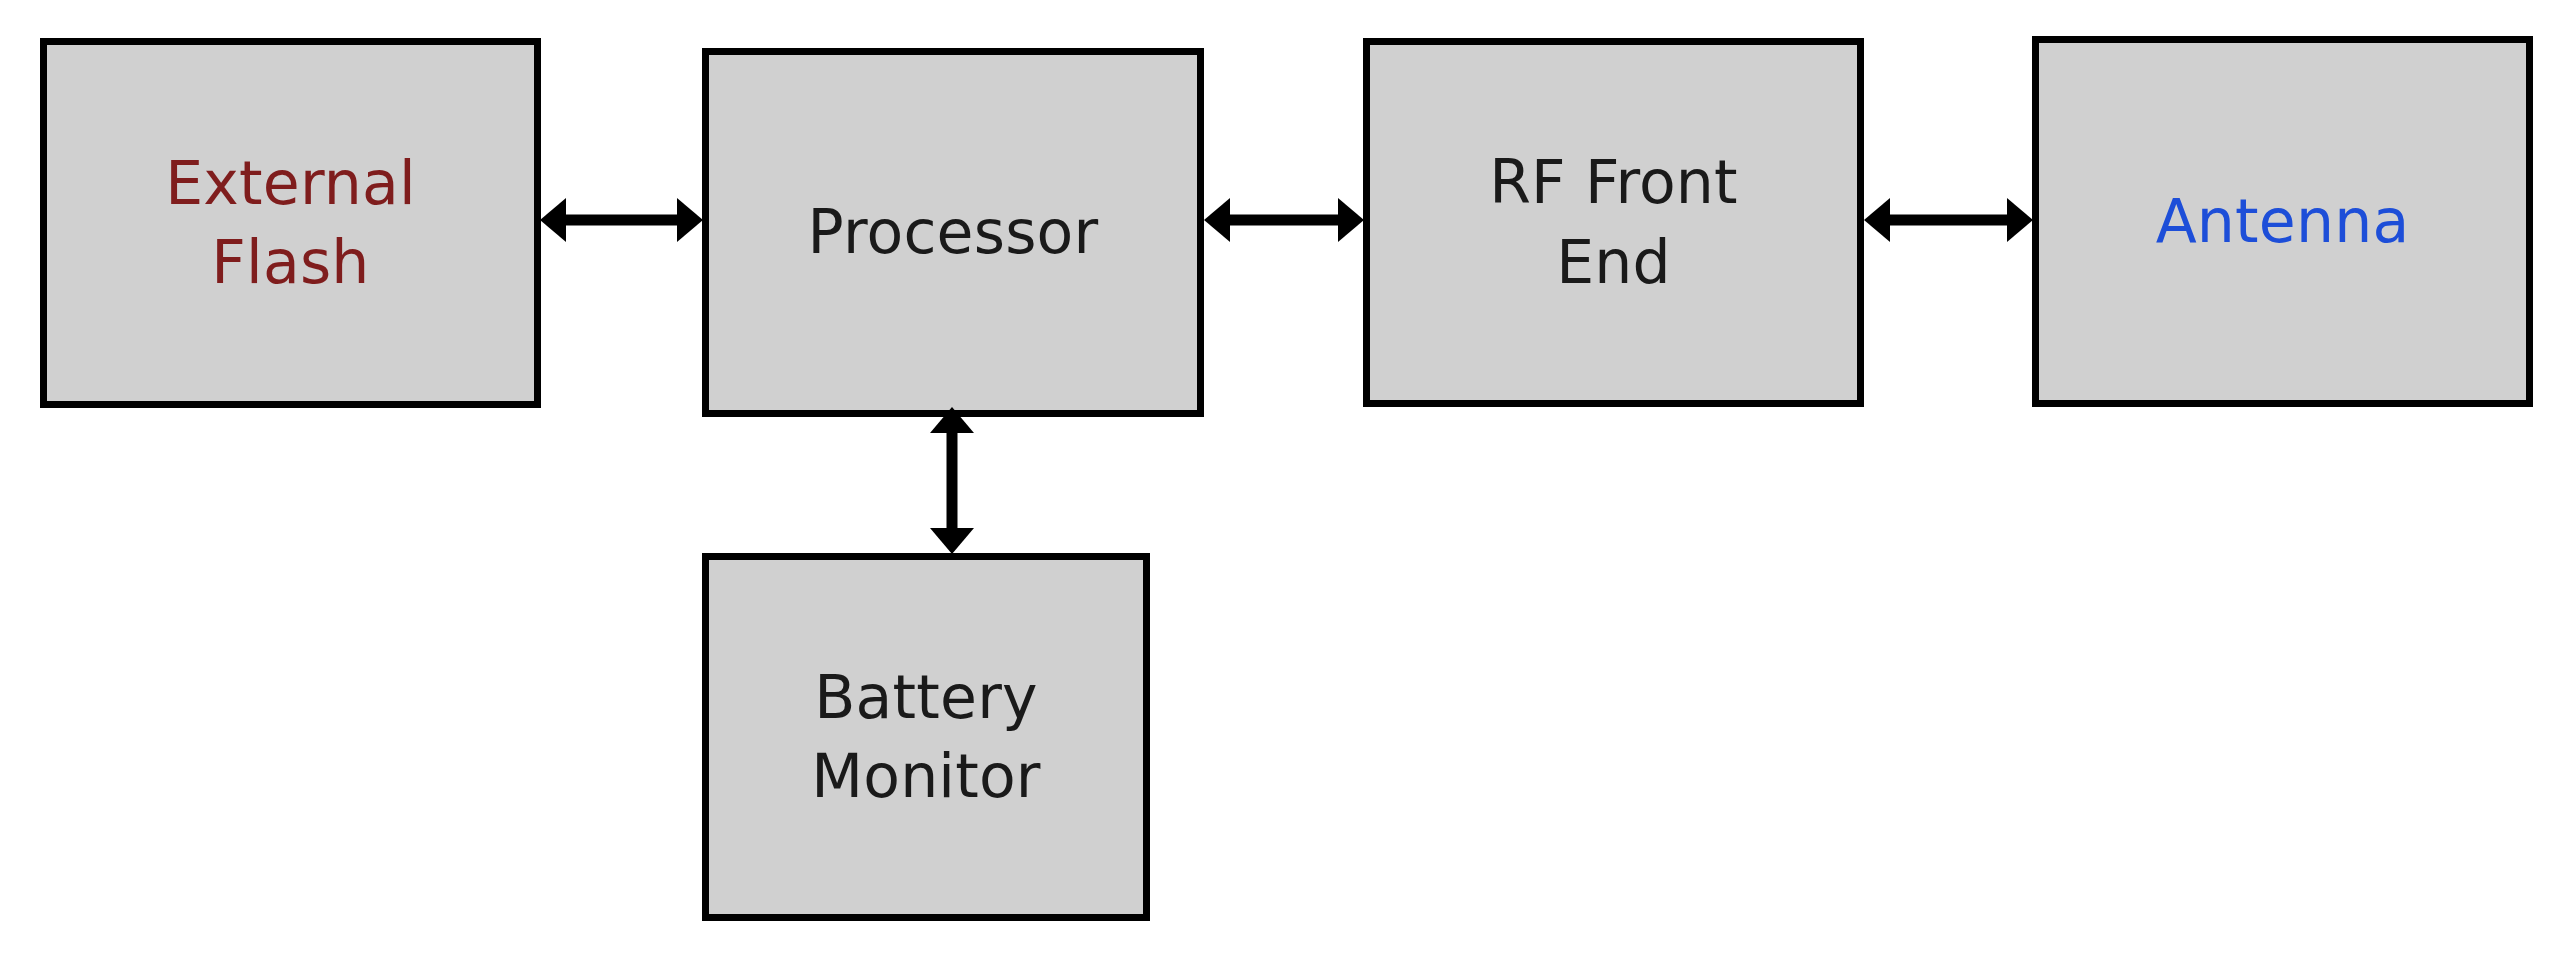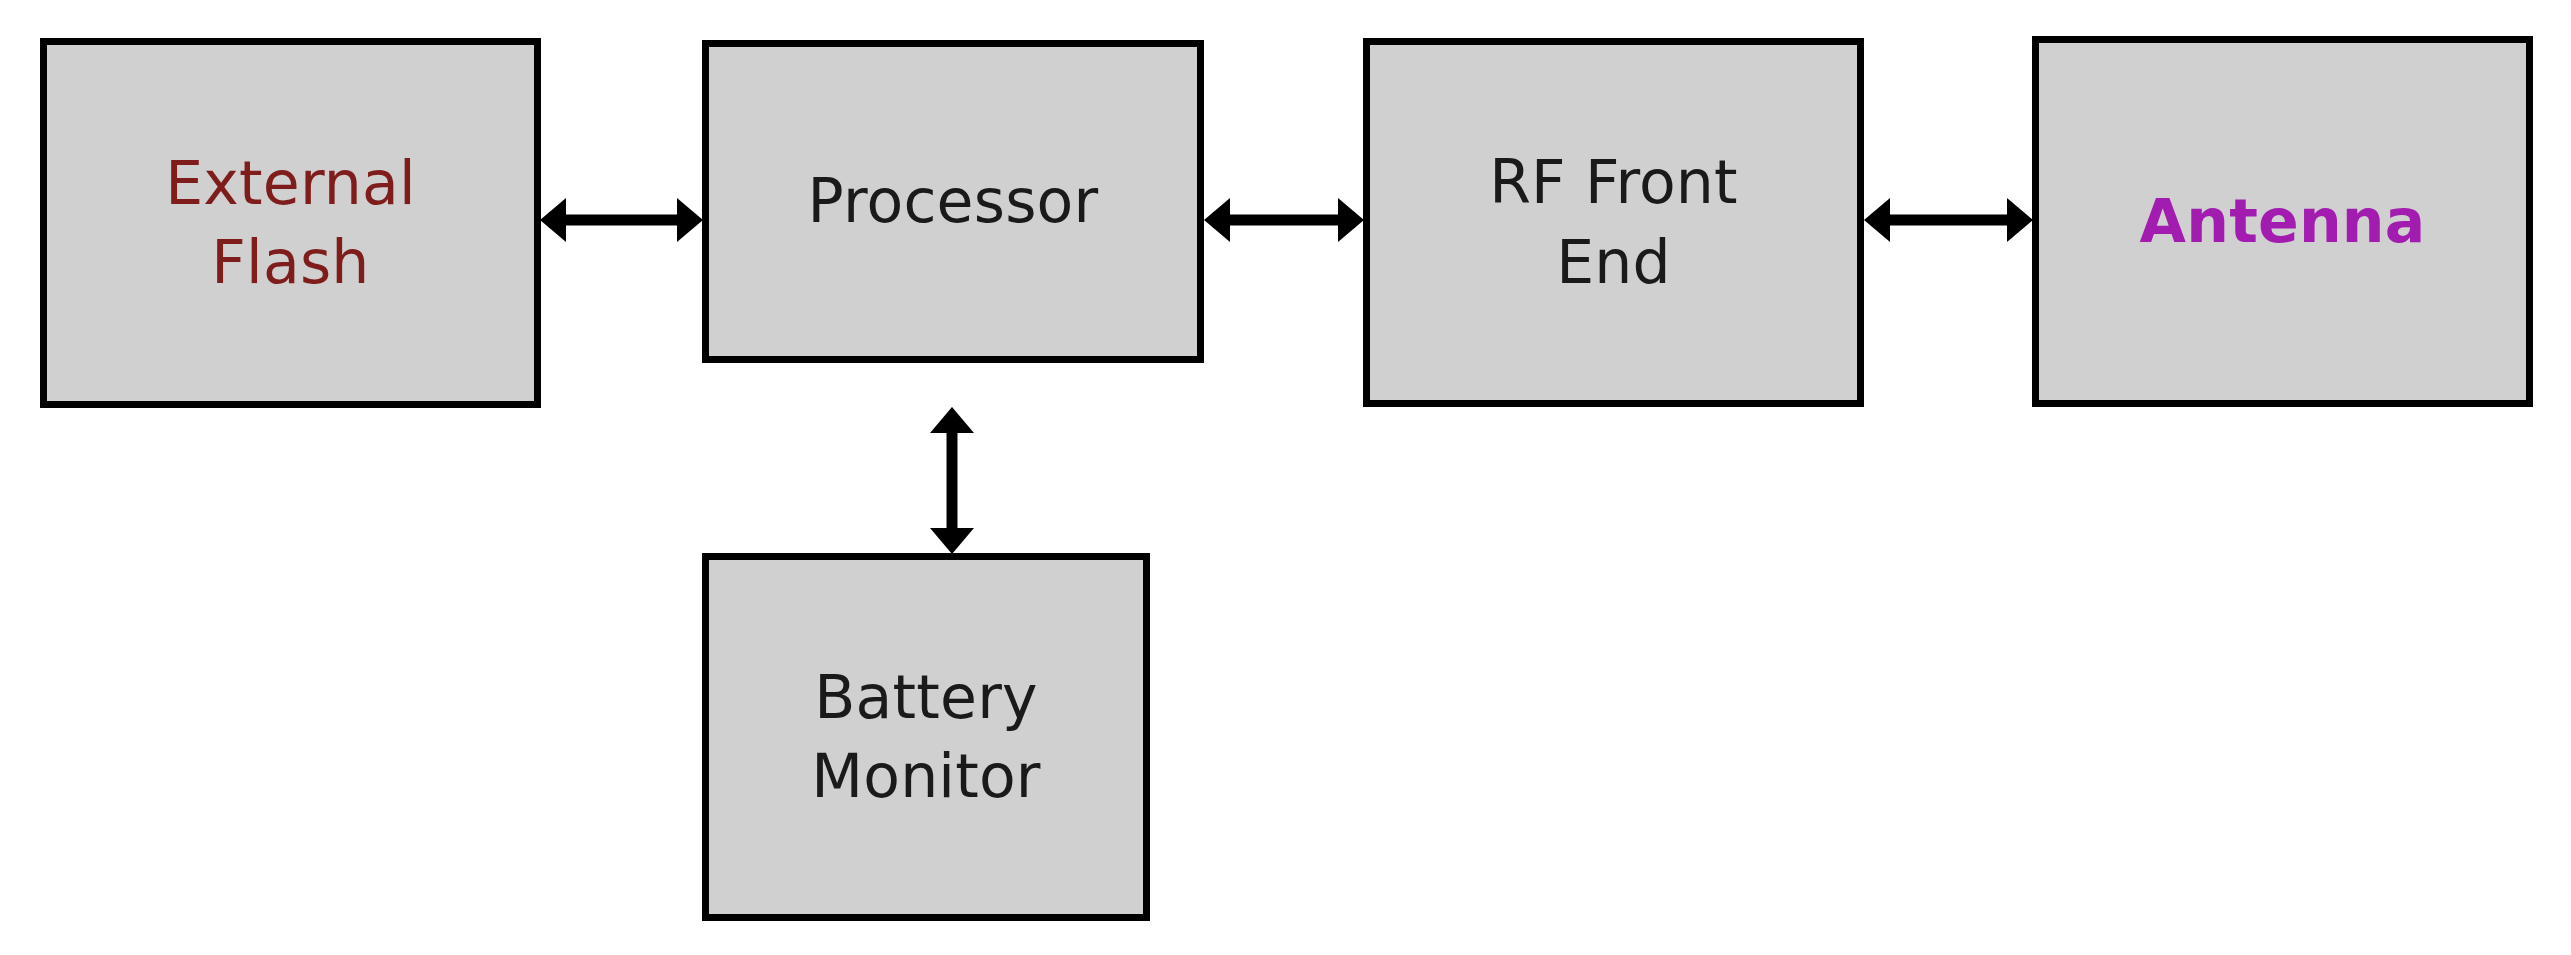--- a/index.html
+++ b/index.html
@@ -48,31 +48,31 @@
 </head>
 <body>
 
 <div id="canvas" style="background: rgb(255, 255, 255);">
 
   <div class="block" id="blk-0" style="left: 40px; top: 38px; width: 501px; height: 370px; background: rgb(208, 208, 208); border-color: rgb(0, 0, 0);">
     <span class="block-label" style="color: #7f1d1d;">External
 Flash</span>
   </div>
 
-  <div class="block" id="blk-1" style="left: 702px; top: 40px; width: 502px; height: 323px; background: rgb(208, 208, 208); border-color: rgb(0, 0, 0);">
+  <div class="block" id="blk-1" style="left: 702px; top: 48px; width: 502px; height: 369px; background: rgb(208, 208, 208); border-color: rgb(0, 0, 0);">
     <span class="block-label" style="color: rgb(26, 26, 26);">Processor</span>
   </div>
 
   <div class="block" id="blk-2" style="left: 1363px; top: 38px; width: 501px; height: 369px; background: rgb(208, 208, 208); border-color: rgb(0, 0, 0); text-align: center;">
     <span class="block-label" style="color: rgb(26, 26, 26);">RF Front
 End</span>
   </div>
 
   <div class="block" id="blk-3" style="left: 2032px; top: 36px; width: 501px; height: 371px; background: rgb(208, 208, 208); border-color: rgb(0, 0, 0);">
-    <span class="block-label" style="color: #a21caf; font-weight: bold;">Antenna</span>
+    <span class="block-label" style="color: #1d4ed8;">Antenna</span>
   </div>
 
   <div class="block" id="blk-4" style="left: 702px; top: 553px; width: 448px; height: 368px; background: rgb(208, 208, 208); border-color: rgb(0, 0, 0); text-align: center;">
     <span class="block-label" style="color: rgb(26, 26, 26);">Battery
 Monitor</span>
   </div>
 
   <div class="connector" id="con-0" style="left: 540px; top: 198px; width: 163px; height: 44px;">
       <svg width="163" height="44">
         <rect x="14.3" y="16.5" width="134.39999999999998" height="11" fill="#000000"></rect>

